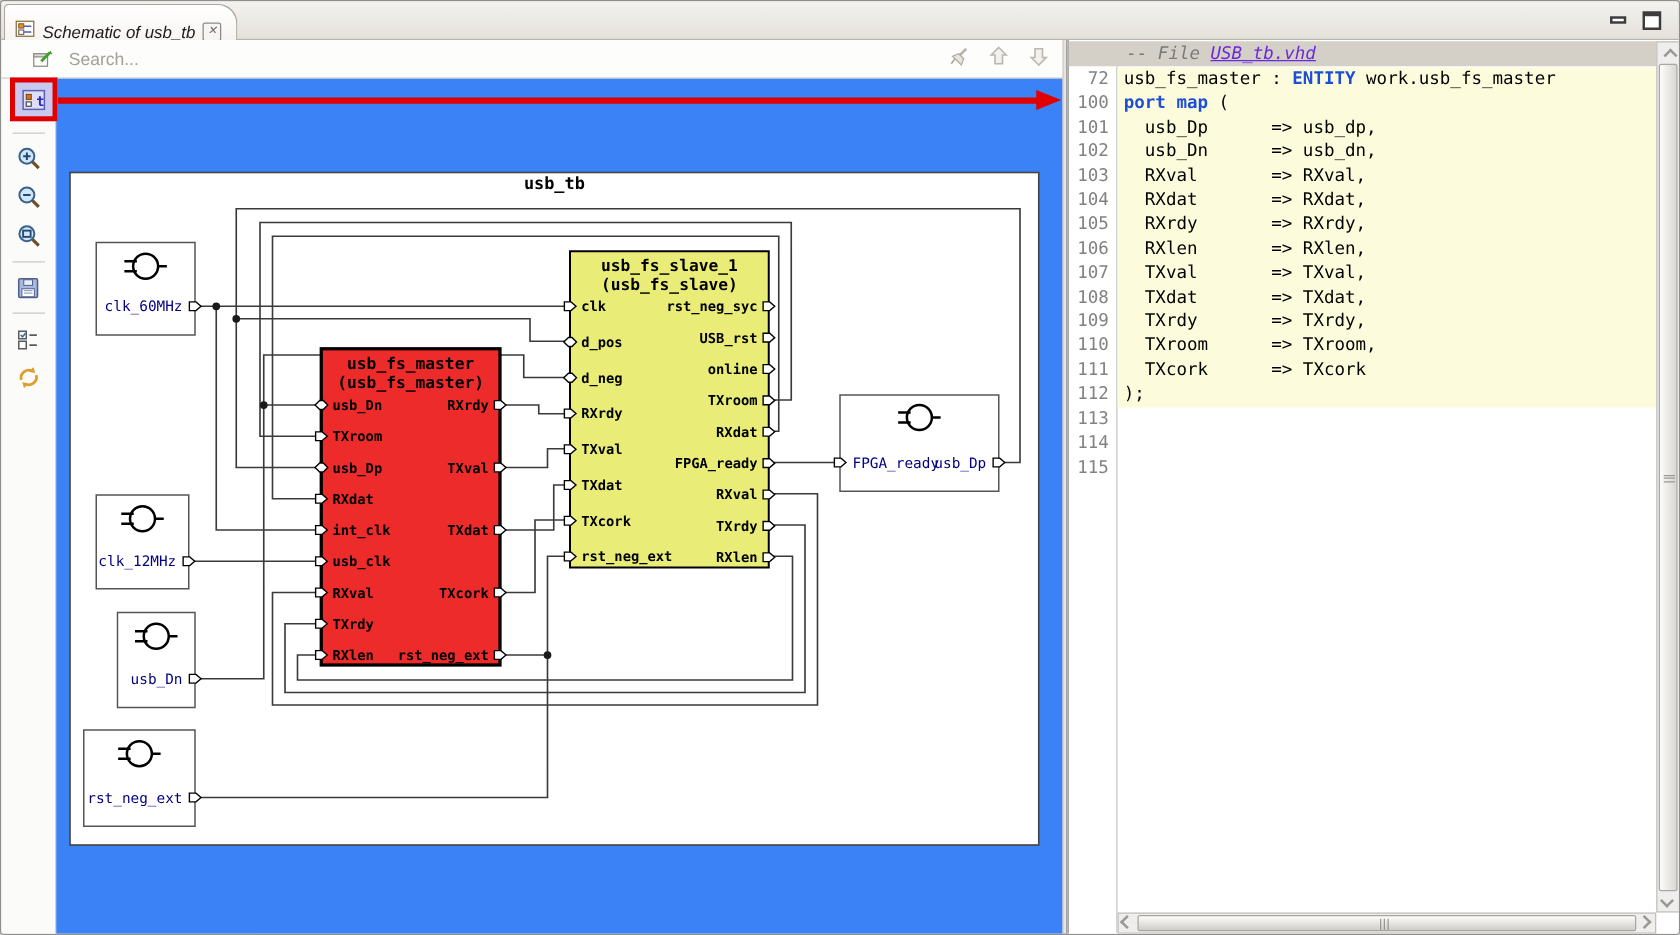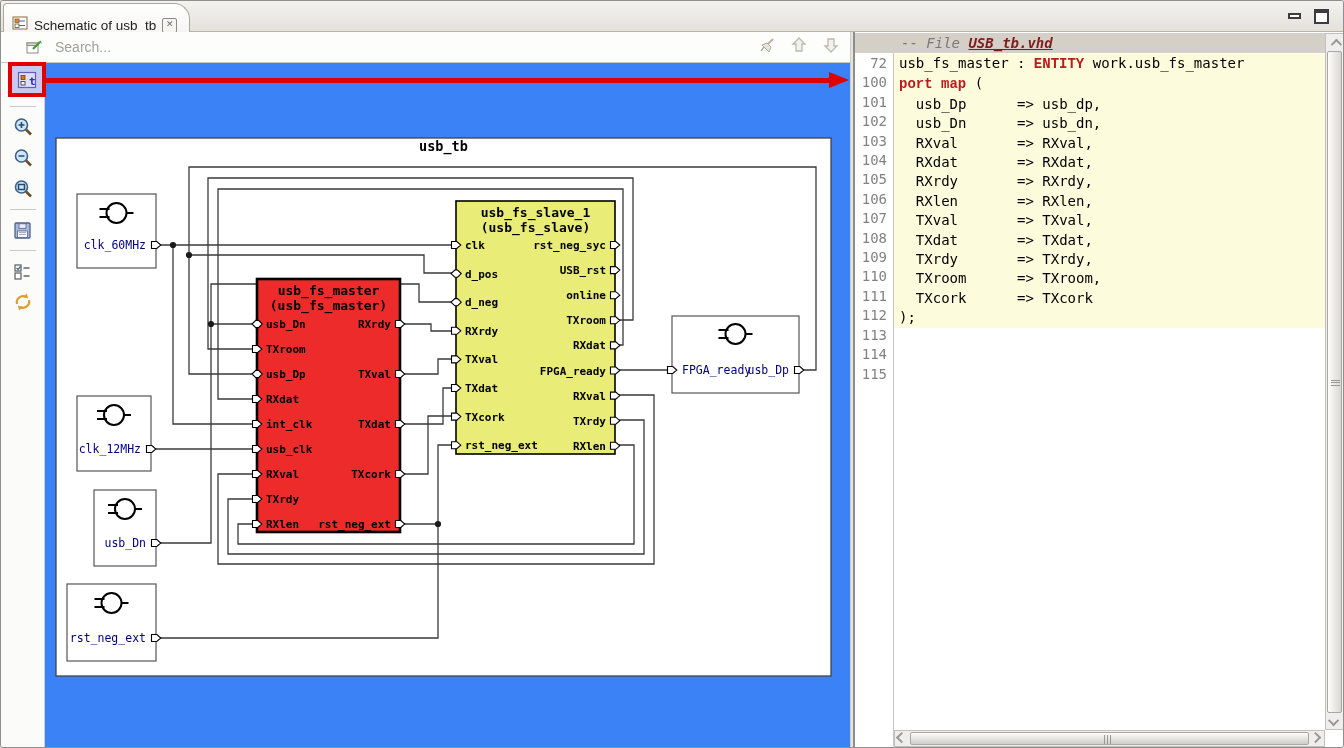--- a/index.html
+++ b/index.html
@@ -4,21 +4,21 @@
 <style>
   html,body{margin:0;padding:0;background:#d8d5d0;font-family:"Liberation Sans",sans-serif;}
   .window{position:relative;width:1344px;height:748px;background:#f0eeea;border:1px solid #8f8f8f;
           box-sizing:border-box;overflow:hidden;border-radius:3px;}
   
   .tabbar{position:absolute;left:0;top:0;width:100%;height:31px;
           background:linear-gradient(#f4f2ef,#e4e1db);border-bottom:1px solid #b8b4ad;box-sizing:border-box;}
   .tab{position:absolute;left:2px;top:2px;height:43px;display:flex;align-items:center;gap:6px;
        padding:0 12px 0 8px;background:linear-gradient(#ffffff,#f2f0ec);
        border:1px solid #aba79f;border-bottom:none;border-top-left-radius:4px;border-top-right-radius:16px;
-       box-sizing:border-box;}
+       box-sizing:border-box;font-style:italic;}
   .tabtitle{font-size:13.5px;color:#1d1d1d;}
   .tabclose{width:13px;height:13px;border:1px solid #8a8a8a;border-radius:2px;color:#6e6e6e;
             font-size:9px;line-height:11px;text-align:center;cursor:pointer;background:#f6f5f2;}
   .winbtns{position:absolute;right:14px;top:8px;display:flex;gap:13px;align-items:flex-start;}
   .btn-min{width:13px;height:6px;border:2px solid #3c3c3c;box-sizing:border-box;background:#fff;margin-top:4px;}
   .btn-max{width:15px;height:15px;border:2px solid #3c3c3c;border-top-width:4px;box-sizing:border-box;background:#fff;}
   
   .schem-toolbar{position:absolute;left:0;top:31px;width:852px;height:31px;background:#fdfdfc;
                  border-bottom:1px solid #c9c6c0;box-sizing:border-box;display:flex;align-items:center;padding-left:12px;}
   .tb-icon{width:22px;height:22px;margin-left:10px;display:flex;align-items:center;justify-content:center;}
@@ -38,28 +38,28 @@
           box-sizing:border-box;z-index:30;background:#c9c9ef;display:flex;align-items:center;justify-content:center;}
   .redarrow-body{position:absolute;left:45px;top:77px;width:785px;height:5px;background:#e00000;z-index:29;}
   .redarrow-head{position:absolute;left:828px;top:71px;width:0;height:0;z-index:29;
           border-top:8px solid transparent;border-bottom:8px solid transparent;border-left:20px solid #e00000;}
   
   .code-panel{position:absolute;left:853px;top:31px;width:490px;height:716px;background:#ffffff;
               border-left:1px solid #8d8d8d;box-sizing:border-box;}
   .code-header{position:absolute;left:0;top:1px;width:470px;height:20px;background:#d4d0c8;
                font:italic 14px "DejaVu Sans Mono",monospace;color:#7a7a7a;padding-left:46px;box-sizing:border-box;
                line-height:20px;white-space:pre;}
-  .code-header a{color:#7f1d1d;text-decoration:underline;cursor:pointer;font-weight:bold;}
+  .code-header a{color:#6d28d9;text-decoration:underline;cursor:pointer;}
   .gutter{position:absolute;left:0;top:22px;width:38px;text-align:right;
           font:14px/19.4px "DejaVu Sans Mono",monospace;color:#828282;padding-right:6px;box-sizing:border-box;}
   .gutter-border{position:absolute;left:38px;top:21px;bottom:2px;width:1px;background:#c5c5c5;}
   .codelines{position:absolute;left:39px;top:22px;width:431px;background:#fcfbdc;
              font:14px/19.4px "DejaVu Sans Mono",monospace;color:#000;}
   .cl{white-space:pre;padding-left:5px;}
-  .cl .k{color:#b91c1c;font-weight:bold;font-family:Liberation Mono, monospace;}
+  .cl .k{color:#1d4ed8;font-weight:bold;}
   
   .vscroll{position:absolute;left:470px;top:1px;width:19px;height:697px;background:#efeeec;
            border:1px solid #c2c0bb;box-sizing:border-box;}
   .vthumb{position:absolute;left:1px;top:17px;width:15px;height:662px;background:linear-gradient(90deg,#fdfdfd,#d9d7d3);
           border:1px solid #a9a7a2;border-radius:2px;box-sizing:border-box;}
   .hscroll{position:absolute;left:39px;top:698px;width:431px;height:17px;background:#efeeec;
            border:1px solid #c2c0bb;box-sizing:border-box;}
   .hthumb{position:absolute;left:15px;top:1px;height:13px;width:399px;background:linear-gradient(#fdfdfd,#cfcdc9);
           border:1px solid #a9a7a2;border-radius:2px;box-sizing:border-box;}
   .sbtn{position:absolute;width:15px;height:15px;display:flex;align-items:center;justify-content:center;}

